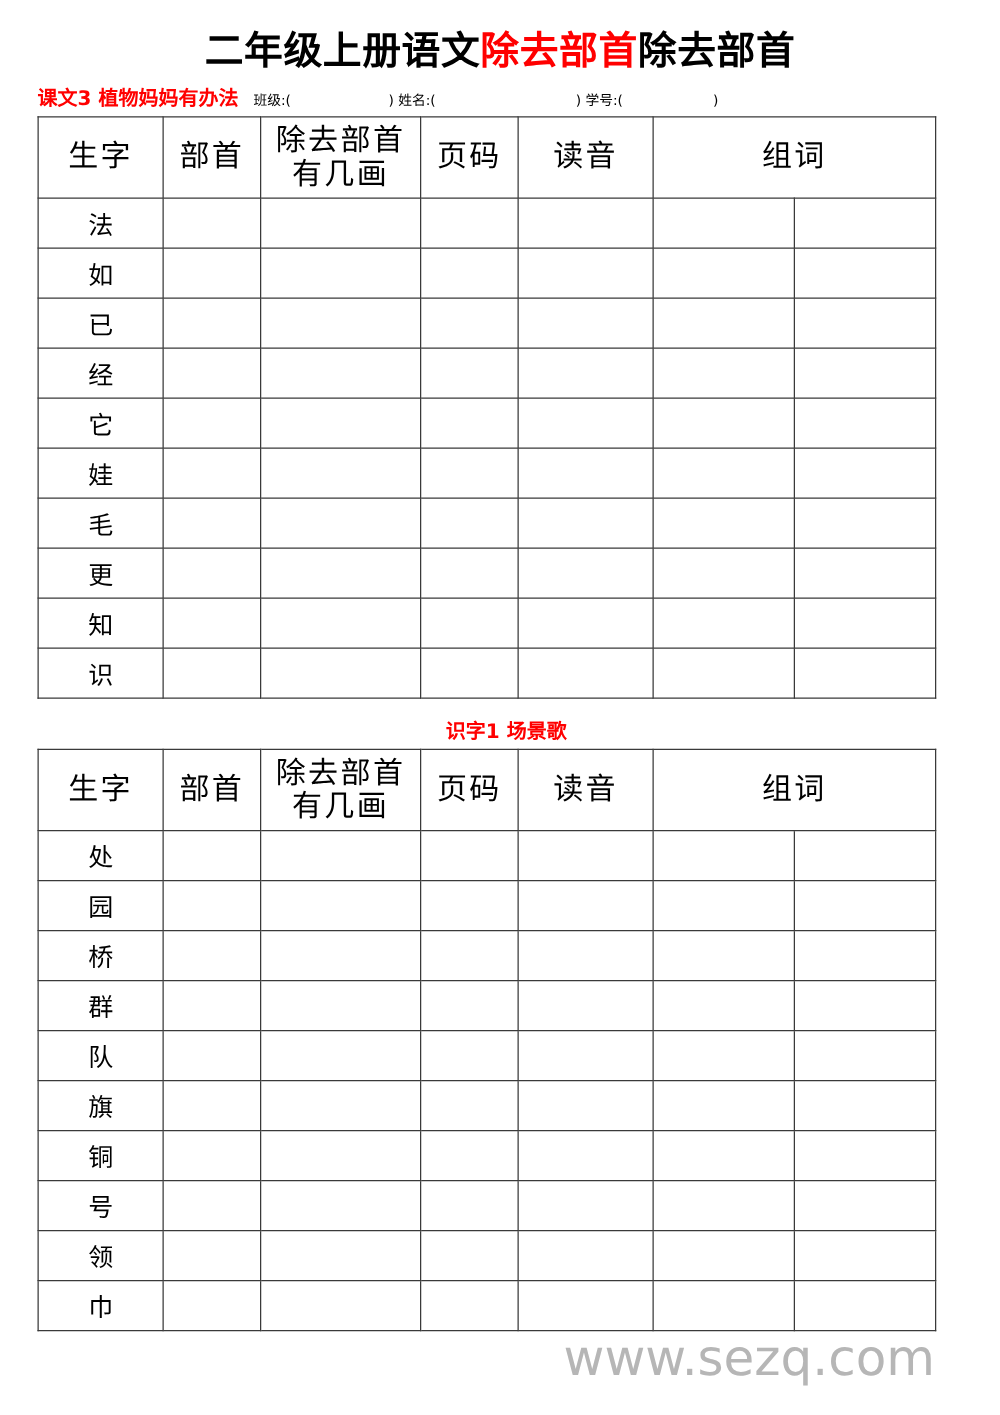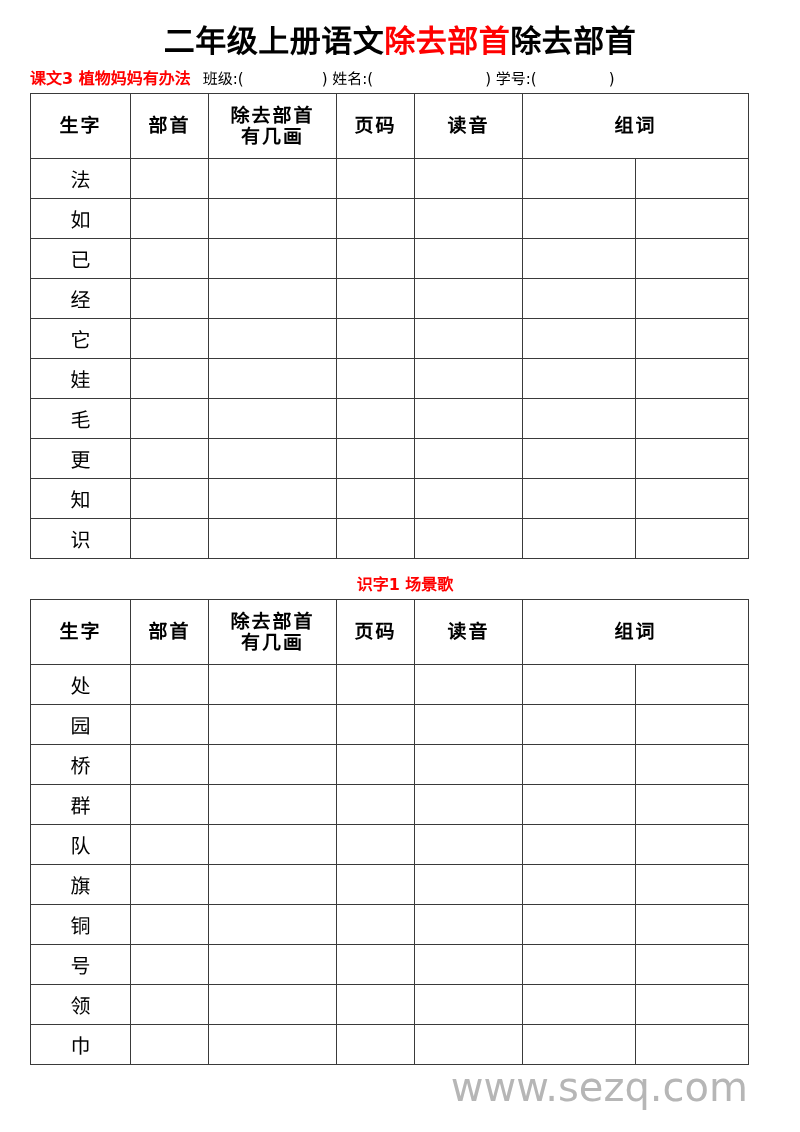--- a/index.html
+++ b/index.html
@@ -49,21 +49,21 @@
   }
   .section-title {
     color: #ff0000;
     font-size: 16px;
     font-weight: bold;
     line-height: 1;
     flex: 0 0 auto;
   }
   .meta-fields {
     color: #000000;
-    font-size: 15px;
+    font-size: 11px;
     font-weight: normal;
     line-height: 1;
     margin-left: 12px;
     flex: 0 0 auto;
   }
   .meta-fields .gap-sm { display: inline-block; width: 78px; }
   .meta-fields .gap-md { display: inline-block; width: 112px; }
   .meta-fields .gap-lg { display: inline-block; width: 72px; }
 
   .section-line.solo {
@@ -83,22 +83,22 @@
     background: #ffffff;
   }
   table.sheet th,
   table.sheet td {
     border: 1px solid #3a3a3a;
     padding: 0;
     margin: 0;
   }
   table.sheet th {
     height: 64px;
-    font-weight: bold;
-    font-size: 19px;
+    font-weight: normal;
+    font-size: 24px;
     line-height: 1.15;
     text-align: center;
     vertical-align: middle;
     letter-spacing: 2px;
     font-family: "DejaVu Serif", "Liberation Serif", serif;
   }
   table.sheet th .two-line {
     display: block;
     line-height: 1.12;
   }

